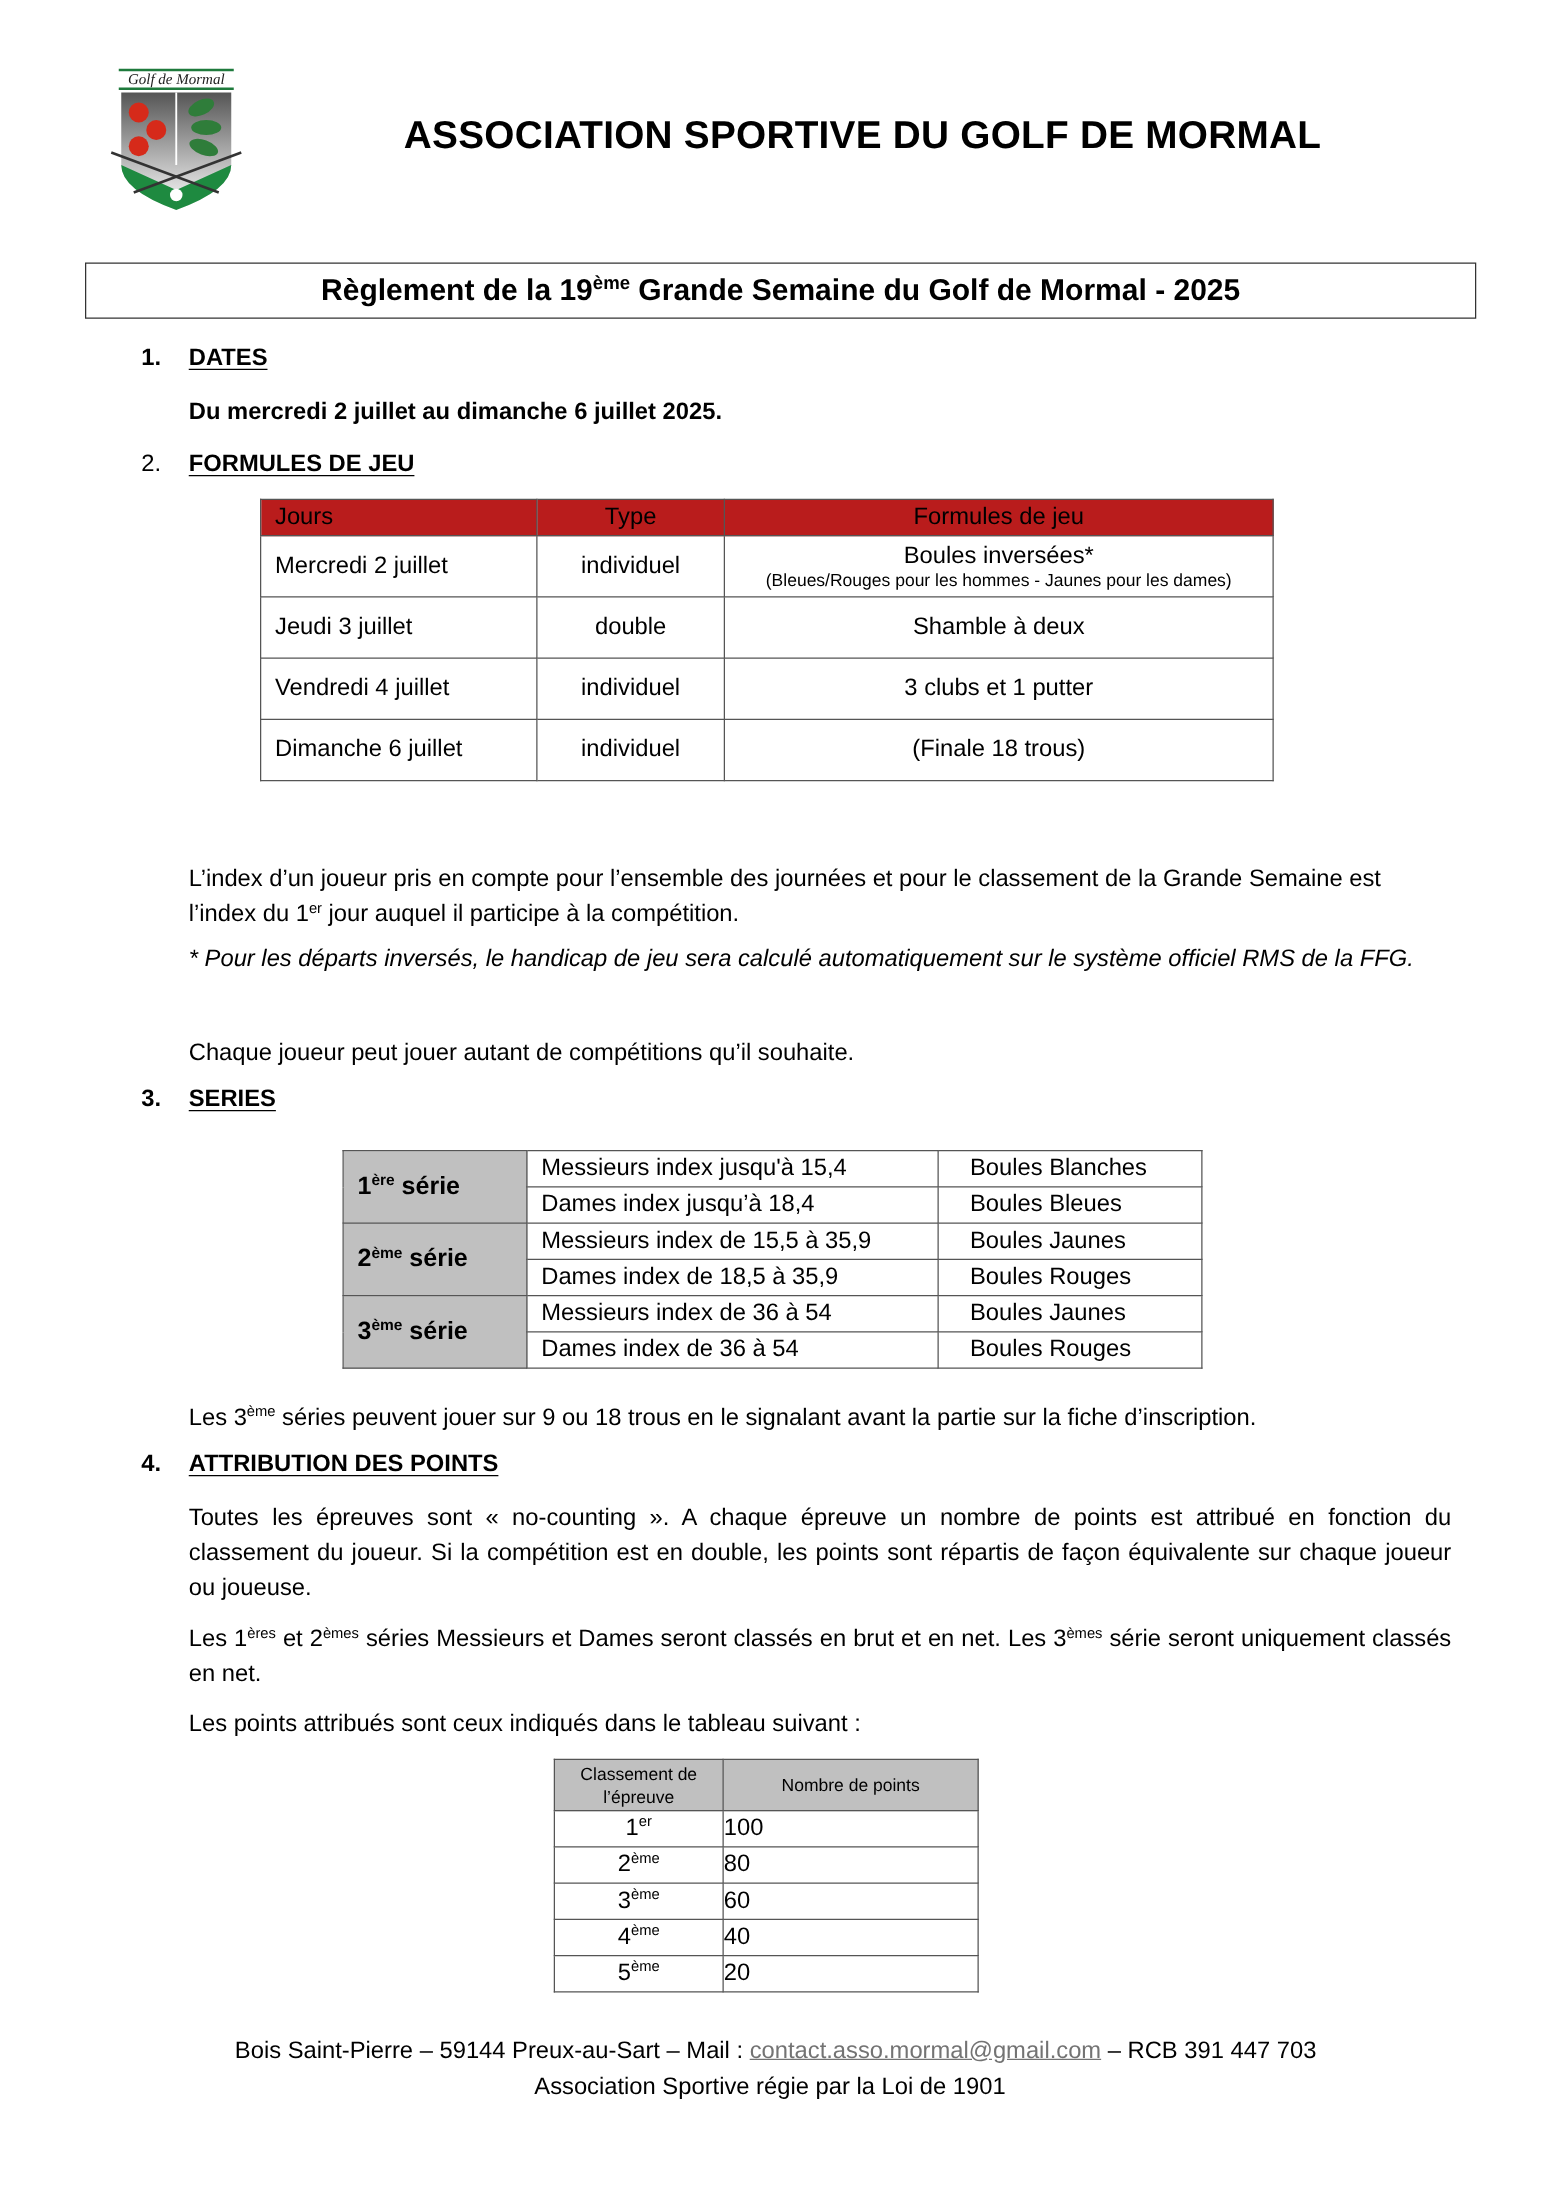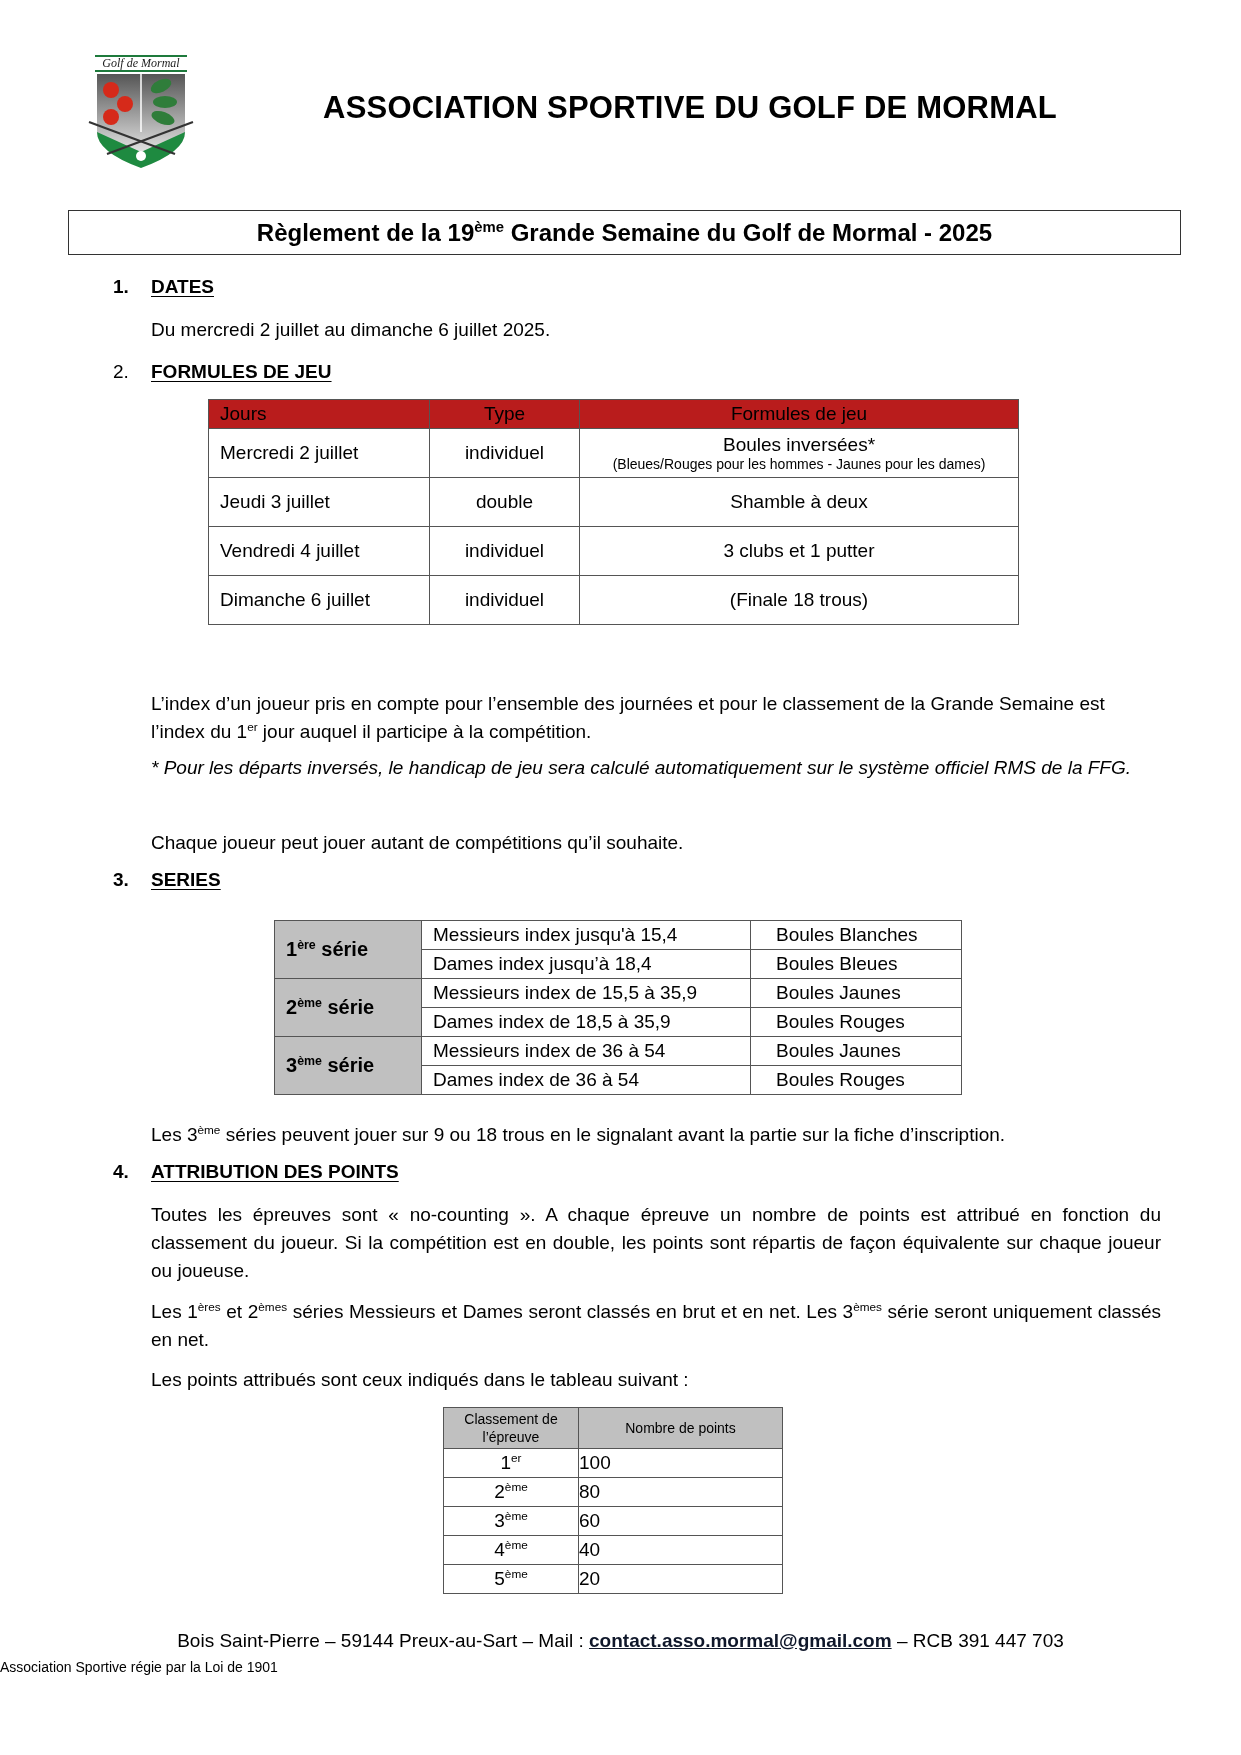--- a/index.html
+++ b/index.html
@@ -44,22 +44,22 @@
   #series-table .crit { width:329px; padding-left:11px; box-sizing:border-box; }
   #series-table .boules { padding-left:25px; }
 
   
   #points-table { left:443px; top:1407px; width:340px; font-size:19px; }
   #points-table th { background:#c0c0c0; font-weight:normal; font-size:14px; line-height:18px; height:40px; }
   #points-table .p1 { width:134px; text-align:center; }
   #points-table td { height:28px; text-align:left; }
 
   #footer1 { left:0; top:1630px; width:1241px; text-align:center; font-size:19px; }
-  #footer2 { left:0; top:1659px; width:1232px; text-align:left; font-size:14px; }
-  .mail { color:#0f172a; text-decoration:underline;font-weight:bold; }
+  #footer2 { left:0; top:1659px; width:1232px; text-align:center; font-size:19px; }
+  .mail { color:#737373; text-decoration:underline; }
 </style>
 </head>
 <body>
 
 <div id="logo" class="abs">
   <svg width="112" height="118" viewBox="0 0 112 118">
     <rect x="10" y="3" width="92" height="2" fill="#1e7a3c"></rect>
     <text x="56" y="15" text-anchor="middle" font-family="Liberation Serif, serif" font-style="italic" font-size="12" fill="#222">Golf de Mormal</text>
     <rect x="10" y="18" width="92" height="2" fill="#1e7a3c"></rect>
     <defs>
@@ -84,21 +84,21 @@
 </div>
 
 <div id="main-title" class="abs">ASSOCIATION SPORTIVE DU GOLF DE MORMAL</div>
 
 <div id="rule-box" class="abs">
   <span><span>Règlement de la 19</span><sup>ème</sup><span> Grande Semaine du Golf de Mormal - 2025</span></span>
 </div>
 
 <div class="abs sec-num bold" style="top:276px">1.</div>
 <div class="abs sec-title" style="top:276px">DATES</div>
-<div class="abs para" style="top:316px;font-weight:normal">Du mercredi 2 juillet au dimanche 6 juillet 2025.</div>
+<div class="abs para" style="top:316px;font-weight:bold">Du mercredi 2 juillet au dimanche 6 juillet 2025.</div>
 
 <div class="abs sec-num" style="top:361px">2.</div>
 <div class="abs sec-title" style="top:361px">FORMULES DE JEU</div>
 
 <table id="formules-table">
   <thead>
     <tr>
       <th class="c1">Jours</th>
       <th class="c2">Type</th>
       <th class="c3">Formules de jeu</th>

